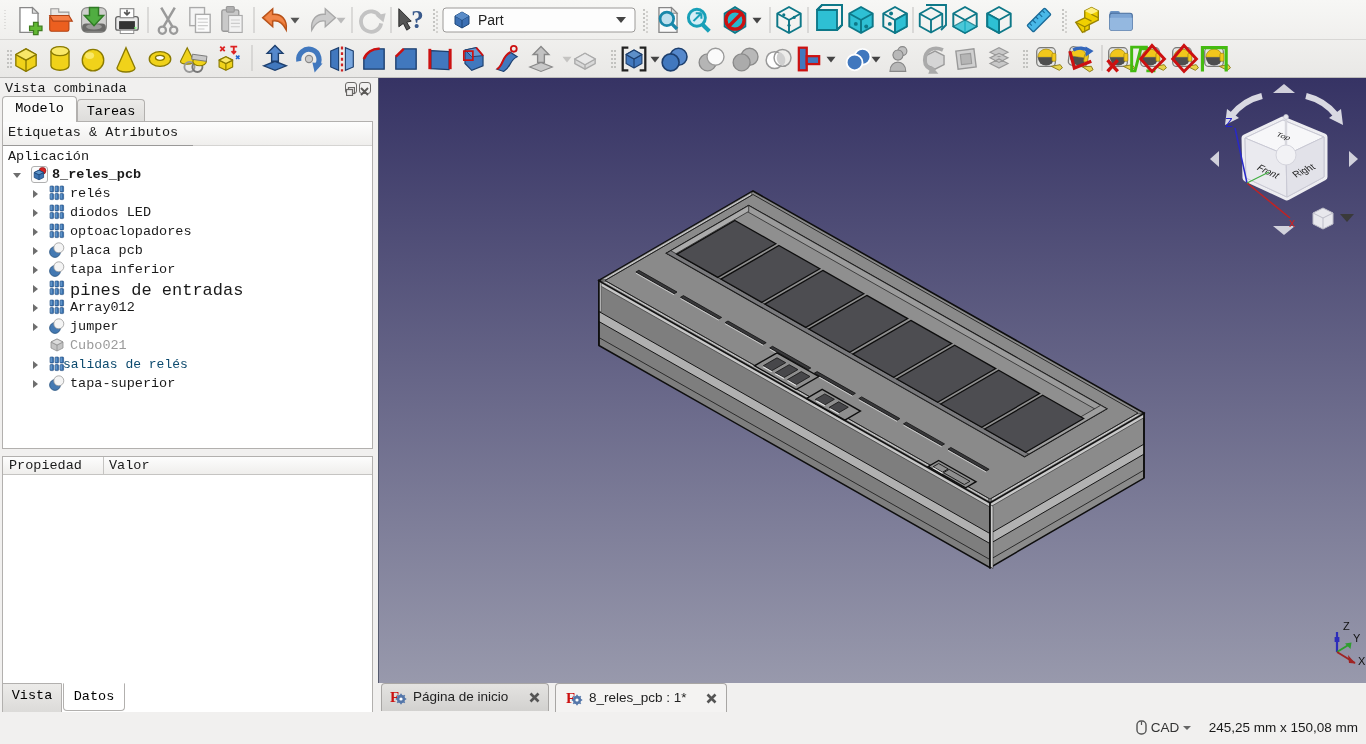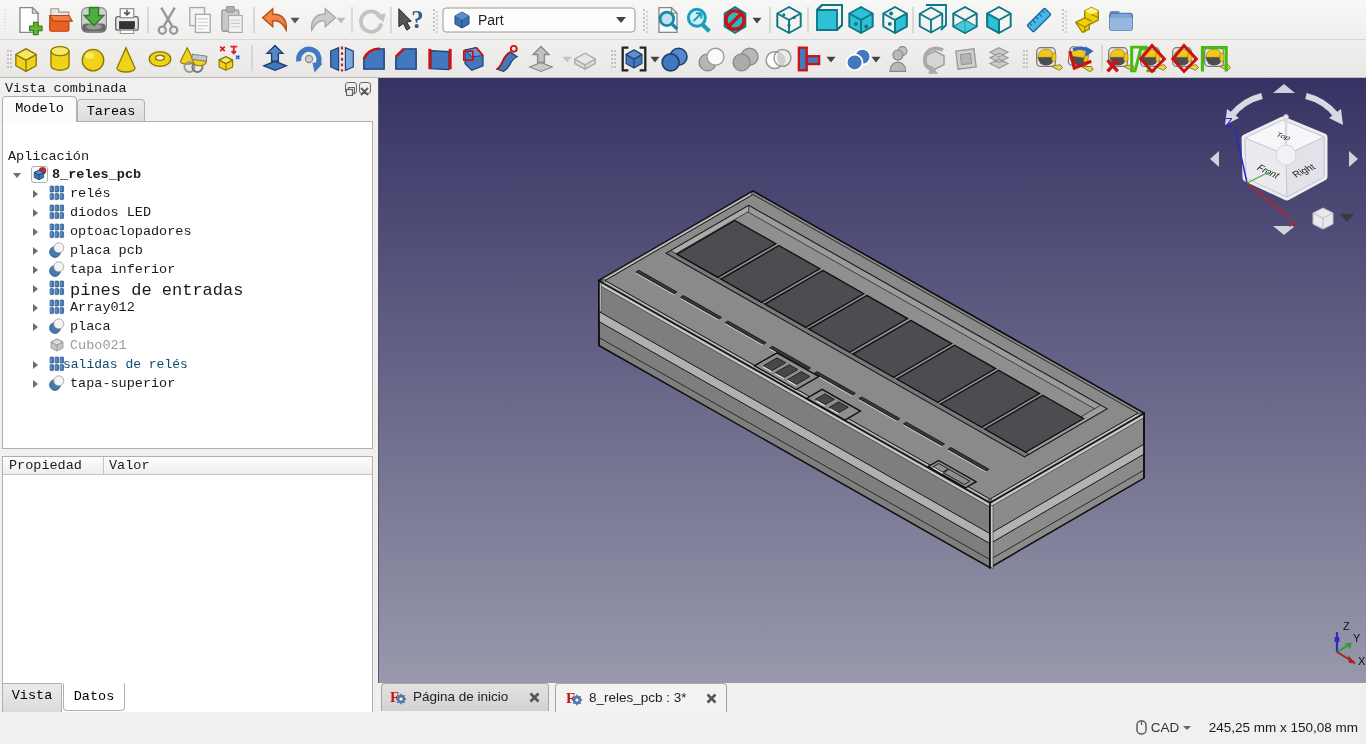--- a/index.html
+++ b/index.html
@@ -480,20 +480,25 @@
   <div class="winbtn" style="left:345px"><svg width="9" height="9" viewBox="0 0 9 9">
         <rect x="2.5" y="0.5" width="6" height="6" fill="none" stroke="#6a6866" stroke-width="1.2"></rect>
         <rect x="0.5" y="2.5" width="6" height="6" fill="#f1f0ef" stroke="#6a6866" stroke-width="1.2"></rect>
       </svg></div>
   <div class="winbtn" style="left:359px"><svg width="9" height="9" viewBox="0 0 9 9">
         <path d="M1,1 L8,8 M8,1 L1,8" stroke="#5a5856" stroke-width="1.8"></path>
       </svg></div>
   <div id="tabModelo">Modelo</div>
   <div id="tabTareas">Tareas</div>
   <div id="treebox">
+    <div id="treehdr">
+        <span>Etiquetas &amp; Atributos</span>
+        <i></i>
+        <b></b>
+      </div>
     <div style="position:absolute;left:5px;top:27px;font-size:13.5px;color:#1a1a1a">Aplicación</div>
       <div style="position:absolute;left:10px;top:51px;width:0;height:0;border-top:5px solid #6e6e6e;border-left:4px solid transparent;border-right:4px solid transparent"></div>
       <div style="position:absolute;left:28px;top:44px;width:17px;height:17px"><svg width="17" height="17" viewBox="0 0 17 17">
           <rect x="0.5" y="0.5" width="16" height="16" rx="2.5" fill="#fcfcfc" stroke="#b0b0b0" stroke-width="1"></rect>
           <circle cx="11.5" cy="4.8" r="3.4" fill="#d42222" stroke="#8a1010" stroke-width="0.7"></circle>
           <g stroke="#1d4678" stroke-width="0.8">
             <path d="M3.2,6.5 L8,4.2 L12.6,6.5 L12.6,11.5 L8,13.8 L3.2,11.5 Z" fill="#3a72b0"></path>
             <path d="M3.2,6.5 L8,8.8 L12.6,6.5 M8,8.8 L8,13.8" fill="none"></path>
             <path d="M3.2,6.5 L8,4.2 L12.6,6.5 L8,8.8 Z" fill="#5e94c8"></path>
           </g>
@@ -612,21 +617,21 @@
             <rect x="11.5" y="9.1" width="1.2" height="4.5"></rect>
           </g>
         </svg></div>
       <div style="position:absolute;left:67px;top:178px;font-size:13.5px;color:#1a1a1a;white-space:nowrap">Array012</div>
       <div style="position:absolute;left:30px;top:201px;width:0;height:0;border-left:5px solid #6e6e6e;border-top:4px solid transparent;border-bottom:4px solid transparent"></div>
       <div style="position:absolute;left:46px;top:196px;width:17px;height:17px"><svg width="16" height="16" viewBox="0 0 16 16">
           <circle cx="6" cy="10" r="5.4" fill="#4479b2" stroke="#26507e" stroke-width="0.8"></circle>
           <circle cx="9.8" cy="5.8" r="5" fill="#f4f4f4" stroke="#9a9a9a" stroke-width="0.8"></circle>
           <path d="M5.2,7.6 A5 5 0 0 0 9.3,10.8 A5.4 5.4 0 0 1 5.2,7.6" fill="#b8cee4"></path>
         </svg></div>
-      <div style="position:absolute;left:67px;top:197px;font-size:13.5px;color:#1a1a1a;white-space:nowrap">placa</div>
+      <div style="position:absolute;left:67px;top:197px;font-size:13.5px;color:#1a1a1a;white-space:nowrap">jumper</div>
       <div style="position:absolute;left:46px;top:215px;width:17px;height:17px"><svg width="16" height="16" viewBox="0 0 16 16">
           <g stroke="#909090" stroke-width="0.8">
             <path d="M2,5 L8,2 L14,5 L14,11 L8,14 L2,11 Z" fill="#c4c4c4"></path>
             <path d="M2,5 L8,8 L14,5 M8,8 L8,14" fill="none"></path>
             <path d="M2,5 L8,2 L14,5 L8,8 Z" fill="#dcdcdc"></path>
           </g>
         </svg></div>
       <div style="position:absolute;left:67px;top:216px;font-size:13.5px;color:#9a9a9a;white-space:nowrap">Cubo021</div>
       <div style="position:absolute;left:30px;top:239px;width:0;height:0;border-left:5px solid #6e6e6e;border-top:4px solid transparent;border-bottom:4px solid transparent"></div>
       <div style="position:absolute;left:46px;top:234px;width:17px;height:17px"><svg width="16" height="16" viewBox="0 0 16 16">
@@ -828,21 +833,21 @@
               <line x1="0" y1="3" x2="0" y2="5.2"></line>
               <line x1="-5.2" y1="0" x2="-3" y2="0"></line>
               <line x1="3" y1="0" x2="5.2" y2="0"></line>
               <line x1="-3.7" y1="-3.7" x2="-2.1" y2="-2.1"></line>
               <line x1="2.1" y1="2.1" x2="3.7" y2="3.7"></line>
               <line x1="-3.7" y1="3.7" x2="-2.1" y2="2.1"></line>
               <line x1="2.1" y1="-2.1" x2="3.7" y2="-3.7"></line>
             </g>
           </g>
         </svg></span>
-      <span style="position:absolute;left:33px;top:6px">8_reles_pcb : 3*</span>
+      <span style="position:absolute;left:33px;top:6px">8_reles_pcb : 1*</span>
     <svg style="position:absolute;right:9px;top:9px" width="11" height="11" viewBox="0 0 11 11">
         <path d="M1.5,1.5 L9.5,9.5 M9.5,1.5 L1.5,9.5" stroke="#555" stroke-width="2.6"></path>
       </svg>
     </div>
 </div>
 <div id="statusbar">
     <div id="sbright">
   <svg width="11" height="15" viewBox="0 0 11 15" style="vertical-align:-3px">
         <rect x="1" y="1" width="9" height="13" rx="4" fill="none" stroke="#555" stroke-width="1.4"></rect>
         <line x1="5.5" y1="1.5" x2="5.5" y2="5" stroke="#555" stroke-width="1.2"></line>

